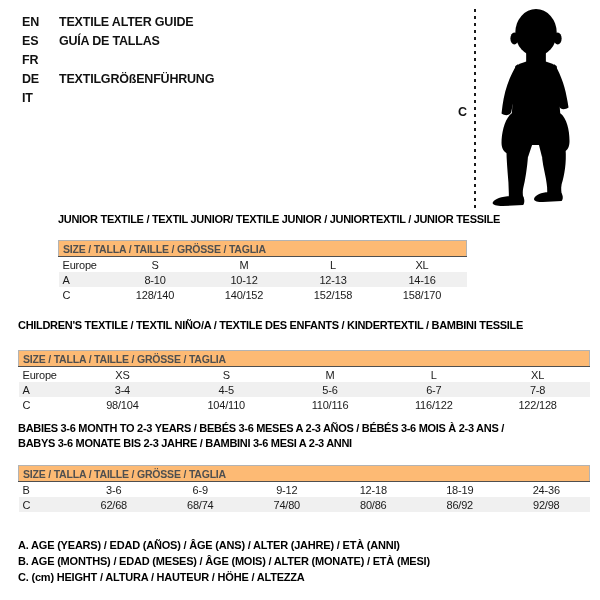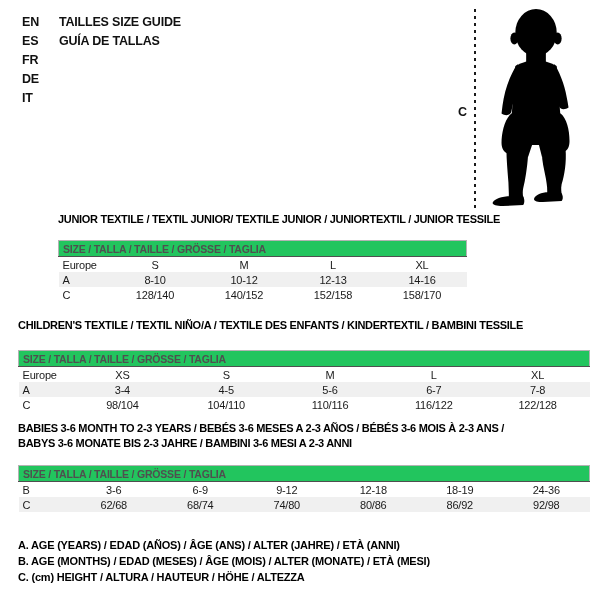--- a/index.html
+++ b/index.html
@@ -31,50 +31,51 @@
   }
   .sec-babies .section-title{line-height:15px;white-space:normal;}
   .size-table{
     border-collapse:collapse;table-layout:fixed;
     font-size:11px;letter-spacing:-0.2px;color:#1a1a1a;
   }
   .sec-junior  .size-table{width:409px;margin-top:14px;}
   .sec-children .size-table{width:572px;margin-top:18px;}
   .sec-babies  .size-table{width:572px;margin-top:14px;}
   .size-table thead th{
-    background:#22c55e;color:#4f4f4f;text-align:left;
+    background:#fdba74;color:#4f4f4f;text-align:left;
     font-size:10.5px;font-weight:700;height:13px;padding:1px 0 1px 4px;
     border:1px solid #b3b3b3;border-bottom:1px solid #4f4f4f;
     letter-spacing:-0.2px;
   }
   .size-table tbody td{height:15px;padding:0;text-align:center;font-weight:400;}
   .size-table tbody td.rowlabel{text-align:left;padding-left:4px;}
   .size-table tbody tr:nth-child(even){background:#f0f0f0;}
   .col-label{width:52px;}
   
   .notes{position:absolute;left:18px;top:537px;}
   .note-line{font-size:11px;font-weight:700;line-height:16px;letter-spacing:-0.2px;color:#000;white-space:nowrap;}
 </style>
 </head>
 <body>
 
 <div class="lang-list">
   <div class="lang-row">
     <span class="lang-code">EN</span>
-    <span class="lang-label">TAILLES SIZE GUIDE</span>
+    <span class="lang-label">TEXTILE ALTER GUIDE</span>
   </div>
   <div class="lang-row">
     <span class="lang-code">ES</span>
     <span class="lang-label">GUÍA DE TALLAS</span>
   </div>
   <div class="lang-row">
     <span class="lang-code">FR</span>
   </div>
   <div class="lang-row">
     <span class="lang-code">DE</span>
+    <span class="lang-label">TEXTILGRÖßENFÜHRUNG</span>
   </div>
   <div class="lang-row">
     <span class="lang-code">IT</span>
   </div>
 </div>
 
 <div class="figure">
   <span class="fig-label">C</span>
   <div class="dash-line"></div>
   <svg class="silhouette" width="110" height="202" viewBox="0 0 110 205" aria-hidden="true">

